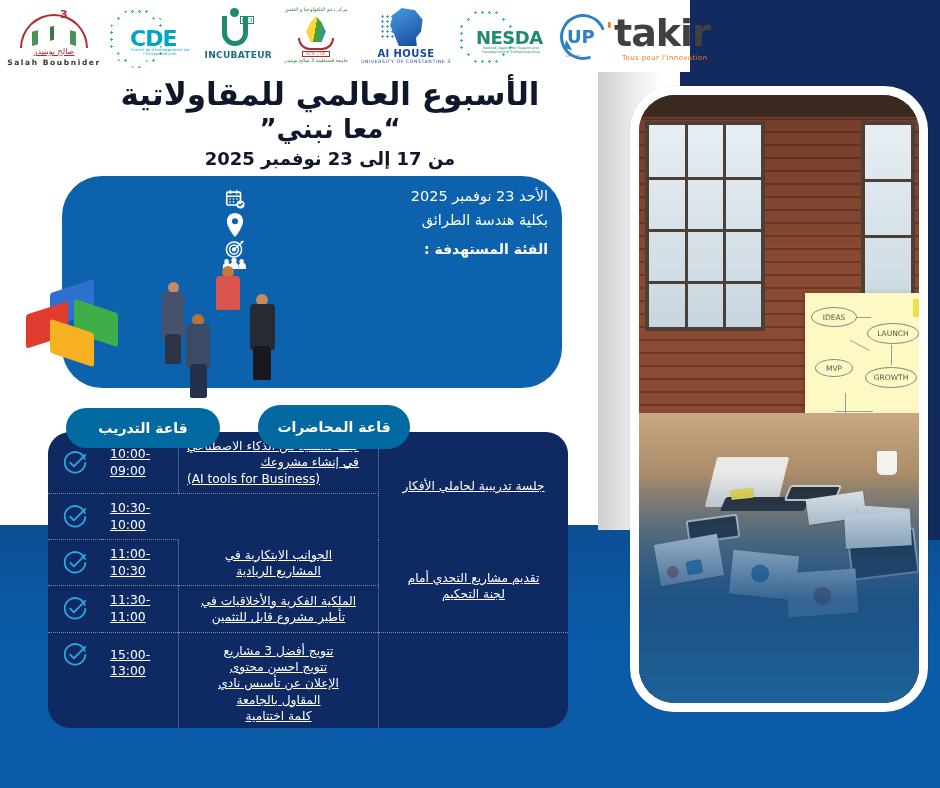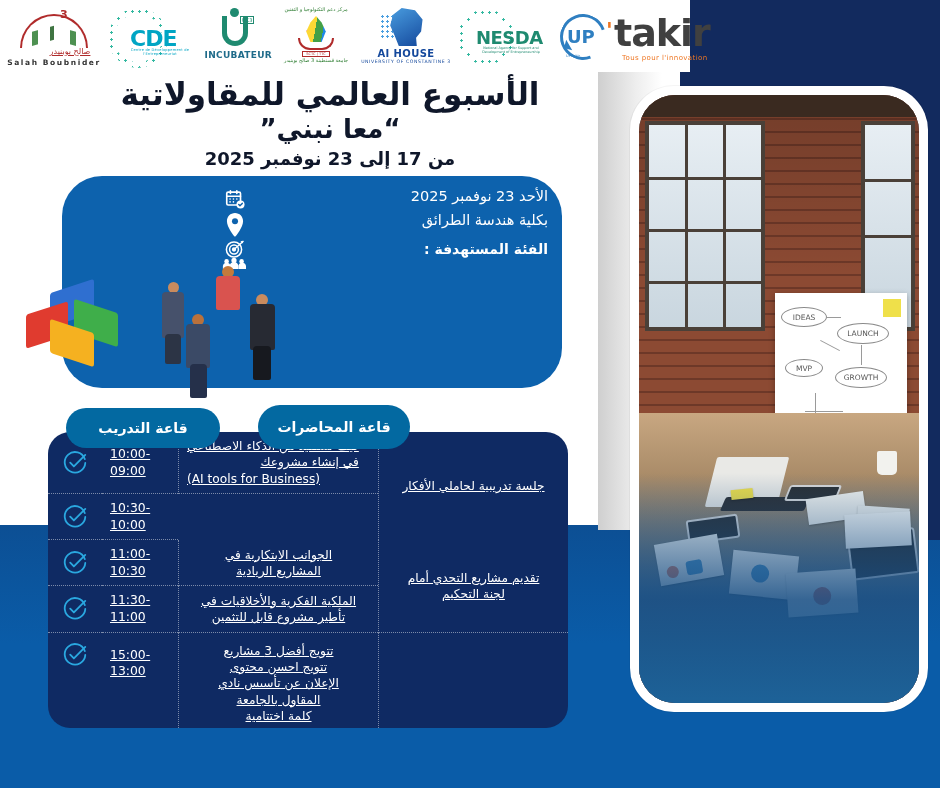--- a/index.html
+++ b/index.html
@@ -76,21 +76,21 @@
     width: 44px; height: 22px;
     background: linear-gradient(90deg,#2e7d32 0 6px,#fff 6px 18px,#1d5c20 18px 22px,#fff 22px 38px,#2e7d32 38px 44px);
     clip-path: polygon(0 35%, 50% 8%, 100% 35%, 100% 100%, 50% 72%, 0 100%);
     opacity: .85;
   }
   .uc-num3 {
     position: absolute; left: 54px; top: 4px;
     font-size: 11px; font-weight: 700; color: #b02b2b;
   }
   .uc-ar {
-    position: absolute; left: 16px; bottom: 14px; width: 96px;
+    position: absolute; left: 0; bottom: 14px; width: 96px;
     font-size: 8px; color: #b02b2b; letter-spacing: 1px; text-decoration: underline;
   }
   .uc-en {
     position: absolute; left: 0; bottom: 3px; width: 96px;
     font-size: 7.5px; color: #333; letter-spacing: 1.6px; font-weight: 700;
   }
   .uc-ring {
     position: absolute; left: 10px; top: 4px; width: 76px; height: 46px;
     border-radius: 50%;
     font-size: 5px; color: #555;
@@ -380,23 +380,23 @@
     background: linear-gradient(180deg,#e7eef3,#c9d6df);
     border: 4px solid #4a4038;
     box-sizing: border-box;
   }
   .ph-win.left  { left: 6px; }
   .ph-win.right { right: 4px; width: 54px; }
   .ph-win .mull {
     position: absolute; background: #4a4038;
   }
   .ph-board {
-    position: absolute; left: 136px; top: 198px;
+    position: absolute; left: 166px; top: 198px;
     width: 132px; height: 155px;
-    background: #ffffff;
+    background: #fef9c3;
     box-shadow: 0 2px 6px rgba(0,0,0,.3);
   }
   .bubble {
     position: absolute;
     border: 1.3px solid #8a8a8a;
     border-radius: 50%;
     font-size: 7.5px; color: #555;
     display: flex; align-items: center; justify-content: center;
     direction: ltr;
     font-family: "DejaVu Sans", sans-serif;

